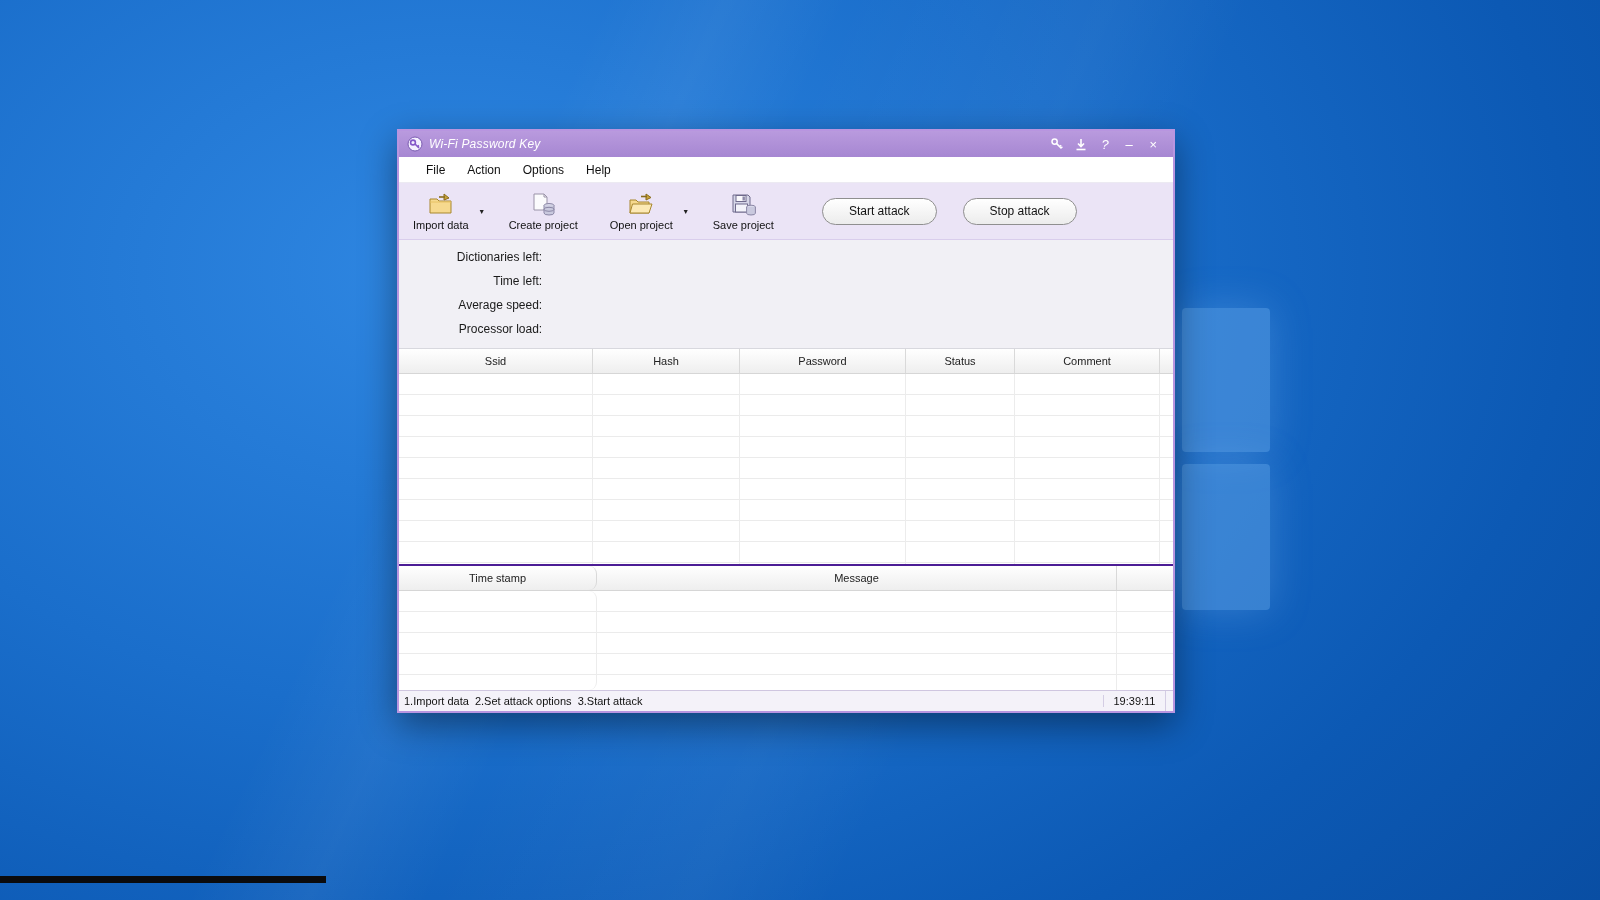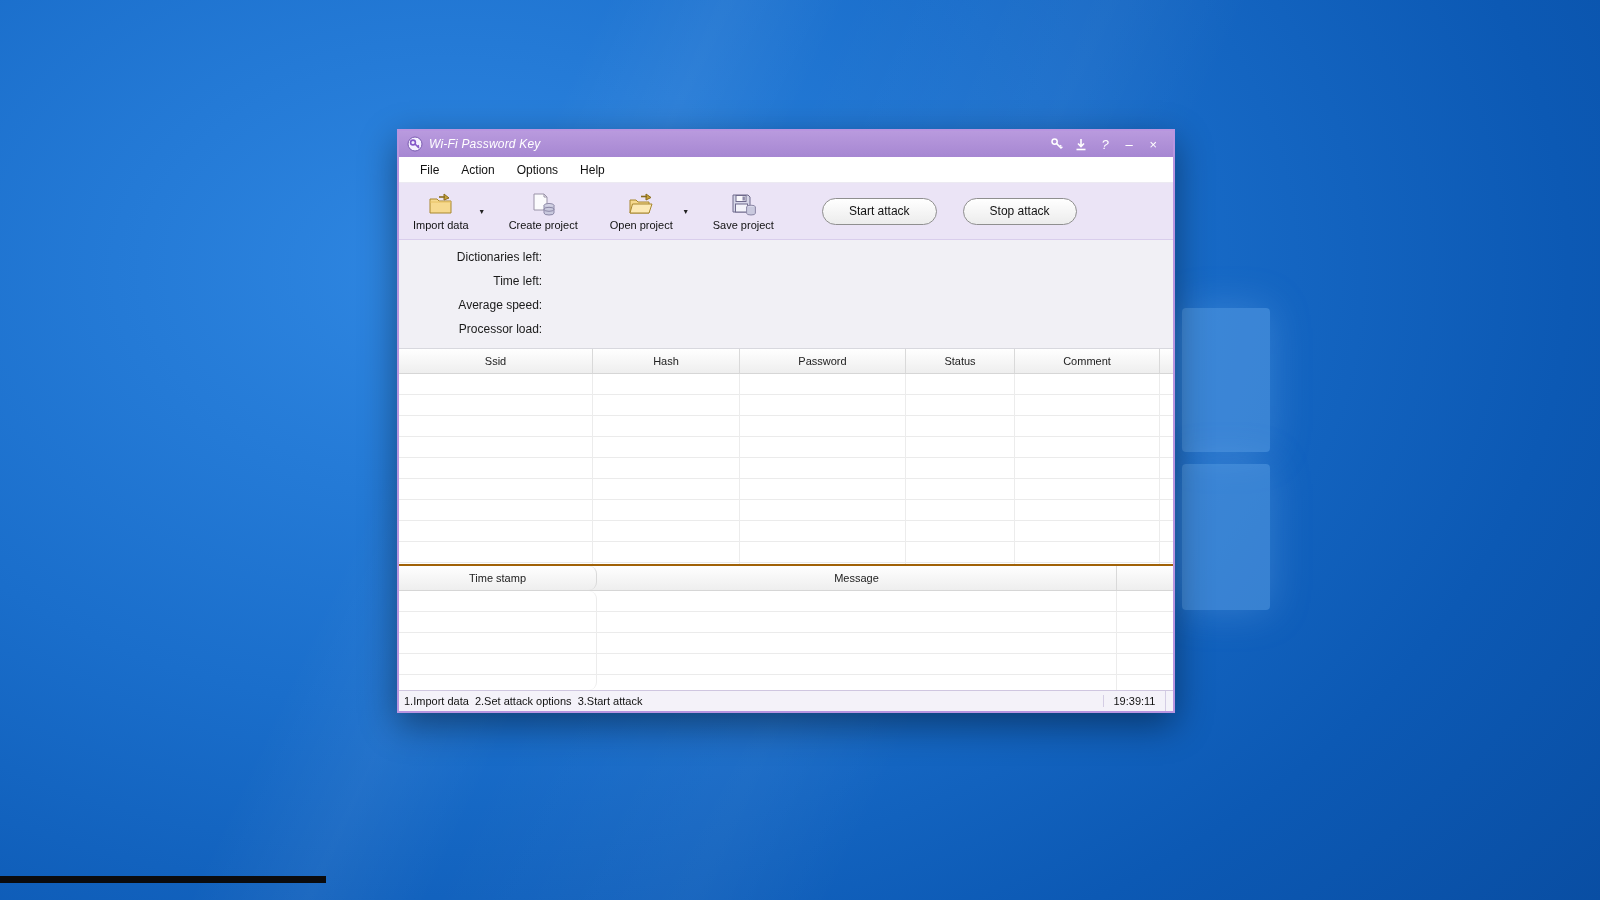--- a/index.html
+++ b/index.html
@@ -37,21 +37,21 @@
     height:26px; flex:0 0 26px; background:linear-gradient(#bb9ce2,#a popsicle);
     background:linear-gradient(#b99ade,#a687d2);
     display:flex; align-items:center; padding:0 8px; color:#fff;font-style:italic;
   }
   .app-icon { width:16px; height:16px; margin-right:6px; flex:0 0 16px; }
   .title-text { font-size:12px; color:#ffffff; letter-spacing:.2px; }
   .tb-spacer { flex:1; }
   .tb-btn { width:24px; height:20px; display:flex; align-items:center; justify-content:center; color:#fff; font-size:13px; cursor:default; }
   .tb-btn svg { display:block; }
 
-  .menubar { height:26px; flex:0 0 26px; background:#ffffff; display:flex; align-items:center; padding-left:10px; border-bottom:1px solid #eceaf2; }
+  .menubar { height:26px; flex:0 0 26px; background:#ffffff; display:flex; align-items:center; padding-left:16px; border-bottom:1px solid #eceaf2; }
   .menu-item { font-size:12px; color:#111; padding:4px 11px; }
 
   .toolbar { height:57px; flex:0 0 57px; background:#ebe4f6; border-bottom:1px solid #d9cdec; display:flex; align-items:center; padding:0 10px; }
   .tool-btn { display:flex; flex-direction:column; align-items:center; justify-content:center; padding:3px 4px; margin-right:2px; }
   .tool-btn .ticon { width:28px; height:25px; margin-bottom:2px; }
   .tool-label { font-size:11px; color:#111; white-space:nowrap; }
   .drop-arrow { width:14px; height:40px; display:flex; align-items:center; justify-content:center; font-size:7px; color:#222; margin-right:16px; }
   .tool-gap { width:22px; }
   .attack-btn {
     height:27px; padding:0 26px; margin-left:42px; border:1px solid #8f8f8f; border-radius:14px;
@@ -60,21 +60,21 @@
   }
   .attack-btn + .attack-btn { margin-left:26px; }
 
   .stats { height:109px; flex:0 0 109px; background:#f1f0f5; border-bottom:1px solid #d8d8de; display:flex; padding-top:5px; }
   .stats-col { width:50%; display:flex; flex-direction:column; }
   .stat-row { height:24px; display:flex; align-items:center; }
   .stat-label { width:37%; text-align:right; font-size:12px; color:#1a1a1a; }
   .stat-value { flex:1; font-size:12px; color:#1a1a1a; padding-left:8px; }
 
   .grid { display:flex; flex-direction:column; background:#fff; }
-  .grid-main { height:217px; flex:0 0 217px; border-bottom:2px solid #a16207; }
+  .grid-main { height:217px; flex:0 0 217px; border-bottom:2px solid #4c1d95; }
   .grid-log  { height:124px; flex:0 0 124px; }
   .grid-header { height:25px; flex:0 0 25px; display:flex; background:linear-gradient(#ffffff,#eeeeee); border-bottom:1px solid #d6d6d6; }
   .gh-cell { display:flex; align-items:center; justify-content:center; font-size:11px; color:#222; border-right:1px solid #d9d9d9; }
   .gh-fill { flex:1; border-right:none; }
   .grid-body { flex:1; display:flex; }
   .gb-col { border-right:1px solid #ececec; background:repeating-linear-gradient(to bottom, #ffffff 0px, #ffffff 20px, #ebebeb 20px, #ebebeb 21px); }
   .gb-fill { flex:1; border-right:none; background:repeating-linear-gradient(to bottom, #ffffff 0px, #ffffff 20px, #ebebeb 20px, #ebebeb 21px); }
 
   .statusbar { height:22px; flex:1; border-top:1px solid #cfc6e0; background:#f4f2f9; display:flex; align-items:center; font-size:11px; color:#111; }
   .status-hint { flex:1; padding-left:5px; white-space:pre; }

